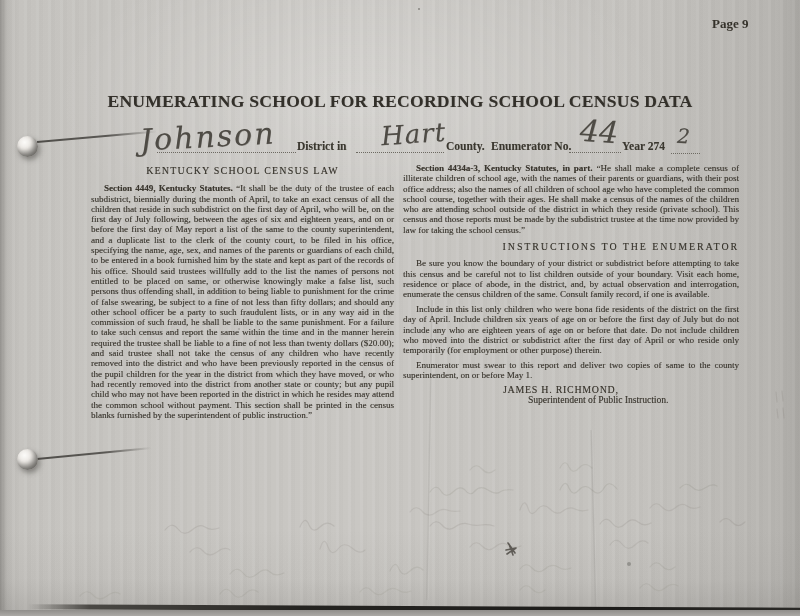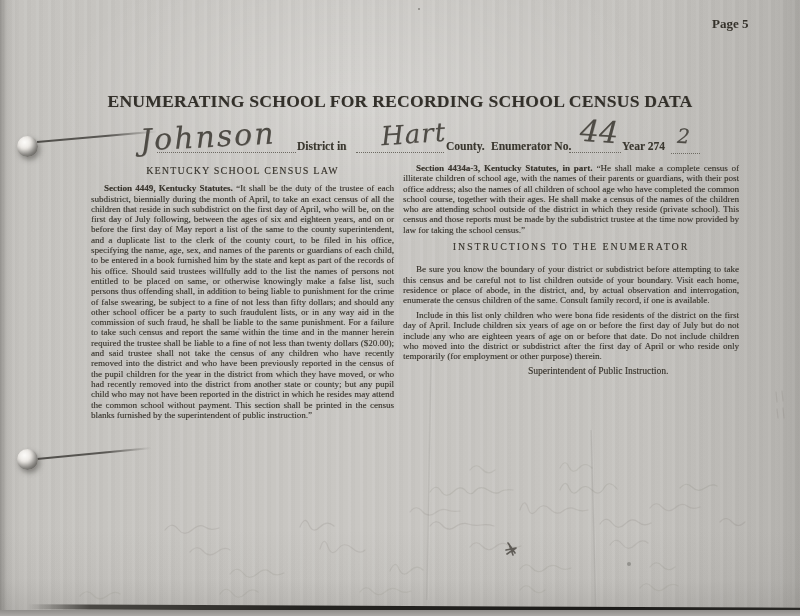--- a/index.html
+++ b/index.html
@@ -45,21 +45,21 @@
   .rule-2{left:356px;top:152px;width:88px;}
   .rule-3{left:569px;top:152px;width:52px;}
   .rule-4{left:671px;top:153px;width:29px;}
 
   
   .col{position:absolute;color:#3a362e;font-size:9px;line-height:10.3px;text-align:justify;
     text-shadow:0.3px 0.3px 0.6px rgba(55,50,44,0.45);}
   .col-left{left:91px;top:166px;width:303px;}
   .col-right{left:403px;top:163px;width:336px;}
   .col h2{margin:0 0 7px 0;text-align:center;font-size:9.8px;font-weight:normal;letter-spacing:1.3px;color:#38352d;}
-  .col h2.mid{margin:7px 0 12px 0;letter-spacing:2px;}
+  .col h2.mid{margin:7px 0 6px 0;letter-spacing:2px;text-align:right;}
   .col p{margin:0 0 4.5px 0;text-indent:13px;}
   .lead{font-weight:bold;}
   .signature{margin-top:3px;}
   .sig-name{margin-left:100px;font-size:9.8px;letter-spacing:0.8px;}
   .sig-title{margin-left:125px;font-size:9.5px;}
 
   
   .fastener{position:absolute;width:21px;height:21px;border-radius:50%;
     background:radial-gradient(circle at 36% 30%, #fcfbf9 0%, #ece9e5 30%, #c4c2be 58%, #8d8b87 85%, #6e6c68 100%);
     box-shadow:2px 3px 5px rgba(70,68,64,0.5), inset -3px -4px 5px rgba(55,53,49,0.45);}
@@ -81,21 +81,21 @@
     box-shadow:210px 555px 0 1px rgba(70,68,62,0.35), -180px 320px 0 0 rgba(70,68,62,0.25);}
 </style>
 </head>
 <body>
 
 <div class="scan">
   <div class="texture"></div>
   <div class="crease c1"></div>
   <div class="crease c2"></div>
 
-  <div class="page-number">Page 5</div>
+  <div class="page-number">Page 9</div>
 
   <h1 class="title">ENUMERATING SCHOOL FOR RECORDING SCHOOL CENSUS DATA</h1>
 
   <span class="hw hw-district">Johnson</span>
   <span class="rule rule-1"></span>
   <span class="form-label lbl-district">District in</span>
   <span class="rule rule-2"></span>
   <span class="hw hw-county">Hart</span>
   <span class="form-label lbl-county">County.</span>
   <span class="form-label lbl-subdistrict">Enumerator No.</span>
@@ -108,21 +108,23 @@
   <div class="col col-left">
     <h2>KENTUCKY SCHOOL CENSUS LAW</h2>
     <p><span class="lead">Section 4449, Kentucky Statutes.</span> <span>“It shall be the duty of the trustee of each subdistrict, biennially during the month of April, to take an exact census of all the children that reside in such subdistrict on the first day of April, who will be, on the first day of July following, between the ages of six and eighteen years, and on or before the first day of May report a list of the same to the county superintendent, and a duplicate list to the clerk of the county court, to be filed in his office, specifying the name, age, sex, and names of the parents or guardians of each child, to be entered in a book furnished him by the state and kept as part of the records of his office. Should said trustees willfully add to the list the names of persons not entitled to be placed on same, or otherwise knowingly make a false list, such persons thus offending shall, in addition to being liable to punishment for the crime of false swearing, be subject to a fine of not less than fifty dollars; and should any other school officer be a party to such fraudulent lists, or in any way aid in the commission of such fraud, he shall be liable to the same punishment. For a failure to take such census and report the same within the time and in the manner herein required the trustee shall be liable to a fine of not less than twenty dollars ($20.00); and said trustee shall not take the census of any children who have recently removed into the district and who have been previously reported in the census of the pupil children for the year in the district from which they have moved, or who had recently removed into the district from another state or county; but any pupil child who may not have been reported in the district in which he resides may attend the common school without payment. This section shall be printed in the census blanks furnished by the superintendent of public instruction.”</span></p>
   </div>
 
   <div class="col col-right">
     <p><span class="lead">Section 4434a-3, Kentucky Statutes, in part.</span> <span>“He shall make a complete census of illiterate children of school age, with the names of their parents or guardians, with their post office address; also the names of all children of school age who have completed the common school course, together with their ages. He shall make a census of the names of the children who are attending school outside of the district in which they reside (private school). This census and those reports must be made by the subdistrict trustee at the time now provided by law for taking the school census.”</span></p>
     <h2 class="mid">INSTRUCTIONS TO THE ENUMERATOR</h2>
     <p>Be sure you know the boundary of your district or subdistrict before attempting to take this census and be careful not to list children outside of your boundary. Visit each home, residence or place of abode, in the district, and, by actual observation and interrogation, enumerate the census children of the same. Consult family record, if one is available.</p>
     <p>Include in this list only children who were bona fide residents of the district on the first day of April. Include children six years of age on or before the first day of July but do not include any who are eighteen years of age on or before that date. Do not include children who moved into the district or subdistrict after the first day of April or who reside only temporarily (for employment or other purpose) therein.</p>
+    <p>Enumerator must swear to this report and deliver two copies of same to the county superintendent, on or before May 1.</p>
     <div class="signature">
+      <div class="sig-name">JAMES H. RICHMOND,</div>
       <div class="sig-title">Superintendent of Public Instruction.</div>
     </div>
   </div>
 
   <div class="pin p-top"></div>
   <div class="fastener f-top"></div>
   <div class="pin p-bottom"></div>
   <div class="fastener f-bottom"></div>
 
   <svg class="bleed" width="800" height="616" viewBox="0 0 800 616">

